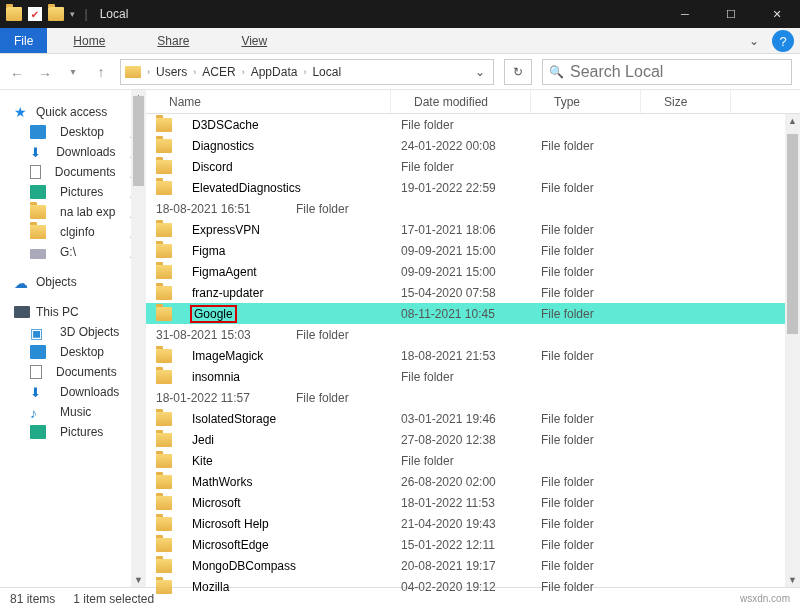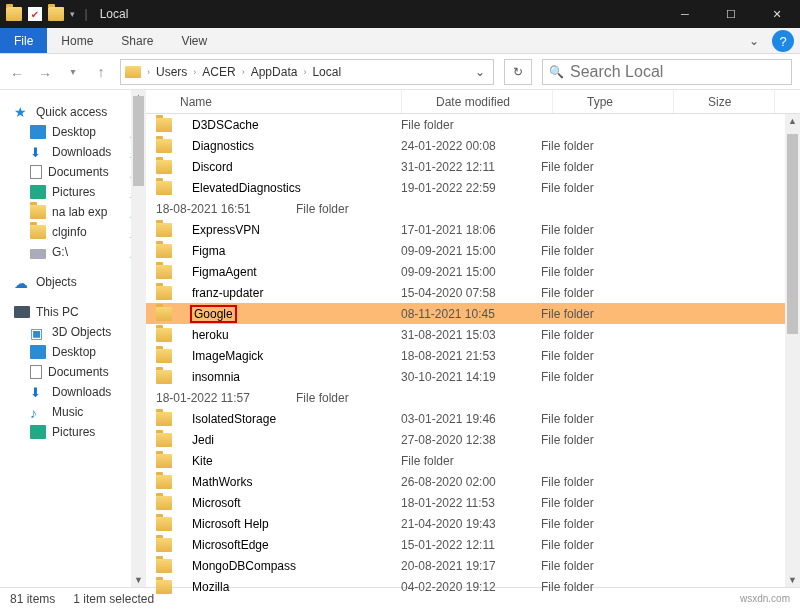--- a/index.html
+++ b/index.html
@@ -12,21 +12,21 @@
 .titlebar .folder-glyph::before { content:""; position:absolute; top:-3px; left:0; width:7px; height:3px; background:#e8b44a; border-radius:1px 1px 0 0; }
 .titlebar .check { width:14px; height:14px; background:#fff; display:flex; align-items:center; justify-content:center; color:#d33; font-size:10px; }
 .titlebar .sep { color:#666; margin: 0 4px; }
 .titlebar .title { margin-left: 8px; font-size: 12px; }
 .wincontrols { margin-left: auto; display: flex; }
 .wincontrols div { width: 46px; height: 28px; display:flex; align-items:center; justify-content:center; color:#ddd; font-size:11px; }
 
 
 .ribbon { height: 26px; background: #f3f3f3; border-bottom: 1px solid #ddd; display:flex; align-items:stretch; }
 .ribbon .file { background:#1e6cd1; color:#fff; padding: 0 14px; display:flex; align-items:center; }
-.ribbon .tab { padding: 0 14px; display:flex; align-items:center; color:#444; }
+.ribbon .tab { padding: 0 26px; display:flex; align-items:center; color:#444;text-decoration:underline; }
 .ribbon .spacer { flex:1; }
 .ribbon .expand { width:24px; display:flex; align-items:center; justify-content:center; color:#555; }
 .ribbon .help { width:22px; height:22px; margin:2px 6px; border-radius:50%; background:#1e88e5; color:#fff; display:flex; align-items:center; justify-content:center; font-size:13px; }
 
 
 .navrow { height: 36px; display:flex; align-items:center; padding: 0 8px; gap: 10px; border-bottom:1px solid #e5e5e5; }
 .navrow .navbtn { width:18px; height:18px; color:#888; display:flex; align-items:center; justify-content:center; font-size:14px; }
 .address { flex:1; height:26px; border:1px solid #ccc; display:flex; align-items:center; padding-left:4px; gap:2px; }
 .address .mini-folder { width:16px; height:12px; background:linear-gradient(#f8d775,#e8b44a); border-radius:1px; margin-right:4px; }
 .crumb { padding: 0 4px; color:#333; }
@@ -36,21 +36,21 @@
 .search { width:250px; height:26px; border:1px solid #ccc; display:flex; align-items:center; padding:0 6px; color:#888; gap:6px; }
 .search input { border:0; outline:0; flex:1; font-size:16px; color:#333; }
 
 
 .body { display:flex; height: calc(609px - 28px - 26px - 36px - 22px); }
 
 
 .navpane { width: 146px; border-right: 0; overflow:hidden; position:relative; padding-top:8px; }
 .navpane .group { margin: 4px 0 10px 0; }
 .navpane .group-h { display:flex; align-items:center; gap:6px; padding: 3px 6px 3px 14px; color:#333; }
-.navpane .item { display:flex; align-items:center; gap:6px; padding: 3px 4px 3px 30px; color:#333; }
+.navpane .item { display:flex; align-items:center; gap:14px; padding: 3px 4px 3px 30px; color:#333; }
 .navpane .pin { margin-left:auto; color:#999; font-size:10px; }
 .navpane .vscroll { position:absolute; right:0; top:0; bottom:0; width:15px; background:#f0f0f0; }
 .navpane .vscroll .thumb { position:absolute; left:2px; right:2px; top:6px; height:90px; background:#c2c2c2; }
 .navpane .vscroll .arr { position:absolute; left:0; right:0; height:14px; display:flex; align-items:center; justify-content:center; color:#666; font-size:9px; }
 .navpane .vscroll .up { top:0; } .navpane .vscroll .down { bottom:0; }
 
 .ico { width:16px; height:14px; display:inline-block; position:relative; }
 .ico.folder { background:linear-gradient(#f8d775,#e8b44a); border-radius:1px; }
 .ico.folder::before { content:""; position:absolute; top:-3px; left:0; width:7px; height:3px; background:#e8b44a; border-radius:1px 1px 0 0; }
 .ico.star { color:#1e88e5; font-size:14px; line-height:14px; }
@@ -60,33 +60,33 @@
 .ico.pic { background:#2a8; border-radius:1px; }
 .ico.drive { background:#aab; border-radius:1px; height:10px; margin-top:3px; }
 .ico.cloud { color:#2176c7; font-size:14px; }
 .ico.pc { background:#456; border-radius:1px; height:12px; }
 .ico.cube { color:#2b8cd6; font-size:14px; }
 .ico.music { color:#2b8cd6; font-size:14px; }
 
 
 .list { flex:1; position:relative; }
 .headers { display:flex; border-bottom:1px solid #e0e0e0; height:24px; align-items:center; color:#555; }
-.headers div { padding-left:23px; border-right:1px solid #eee; height:100%; display:flex; align-items:center;margin-left:11px; }
+.headers div { padding-left:23px; border-right:1px solid #eee; height:100%; display:flex; align-items:center; }
 .col-name { width:245px; }
 .col-date { width:140px; }
 .col-type { width:110px; }
 .col-size { width:90px; }
 .rows { overflow:hidden; }
 .row { display:flex; align-items:center; height:21px; }
 .row .cell { padding-left:10px; }
 .row .cell.name { width:245px; display:flex; align-items:center; gap:20px; }
 .row .cell.date { width:140px; color:#555; }
 .row .cell.type { width:110px; color:#555; }
 .row .cell.size { width:90px; color:#555; }
-.row.selected { background:#fdba74; }
+.row.selected { background:#5eead4; }
 .row.selected .cell.name .label { outline:2px solid #d40000; outline-offset:0; padding:0 2px; }
 
 .list .vscroll { position:absolute; right:0; top:24px; bottom:0; width:15px; background:#f0f0f0; }
 .list .vscroll .thumb { position:absolute; left:2px; right:2px; top:20px; height:200px; background:#c2c2c2; }
 .list .vscroll .arr { position:absolute; left:0; right:0; height:14px; display:flex; align-items:center; justify-content:center; color:#666; font-size:9px; }
 .list .vscroll .up { top:0; } .list .vscroll .down { bottom:0; }
 
 
 .status { height:22px; border-top:1px solid #e0e0e0; display:flex; align-items:center; padding:0 10px; gap:18px; color:#444; }
 .status .right { margin-left:auto; font-size:10px; color:#999; }
@@ -258,21 +258,20 @@
           </div>
           <div class="cell date">24-01-2022 00:08</div>
           <div class="cell type">File folder</div>
           <div class="cell size"></div>
         </div>
         <div class="row">
           <div class="cell name">
             <span class="ico folder"></span>
             <span class="label">Discord</span>
           </div>
-          <div class="cell date">31-01-2022 12:11</div>
           <div class="cell type">File folder</div>
           <div class="cell size"></div>
         </div>
         <div class="row">
           <div class="cell name">
             <span class="ico folder"></span>
             <span class="label">ElevatedDiagnostics</span>
           </div>
           <div class="cell date">19-01-2022 22:59</div>
           <div class="cell type">File folder</div>
@@ -322,43 +321,38 @@
         <div class="row selected">
           <div class="cell name">
             <span class="ico folder"></span>
             <span class="label">Google</span>
           </div>
           <div class="cell date">08-11-2021 10:45</div>
           <div class="cell type">File folder</div>
           <div class="cell size"></div>
         </div>
         <div class="row">
-          <div class="cell name">
-            <span class="ico folder"></span>
-            <span class="label">heroku</span>
-          </div>
           <div class="cell date">31-08-2021 15:03</div>
           <div class="cell type">File folder</div>
           <div class="cell size"></div>
         </div>
         <div class="row">
           <div class="cell name">
             <span class="ico folder"></span>
             <span class="label">ImageMagick</span>
           </div>
           <div class="cell date">18-08-2021 21:53</div>
           <div class="cell type">File folder</div>
           <div class="cell size"></div>
         </div>
         <div class="row">
           <div class="cell name">
             <span class="ico folder"></span>
             <span class="label">insomnia</span>
           </div>
-          <div class="cell date">30-10-2021 14:19</div>
           <div class="cell type">File folder</div>
           <div class="cell size"></div>
         </div>
         <div class="row">
           <div class="cell date">18-01-2022 11:57</div>
           <div class="cell type">File folder</div>
           <div class="cell size"></div>
         </div>
         <div class="row">
           <div class="cell name">

